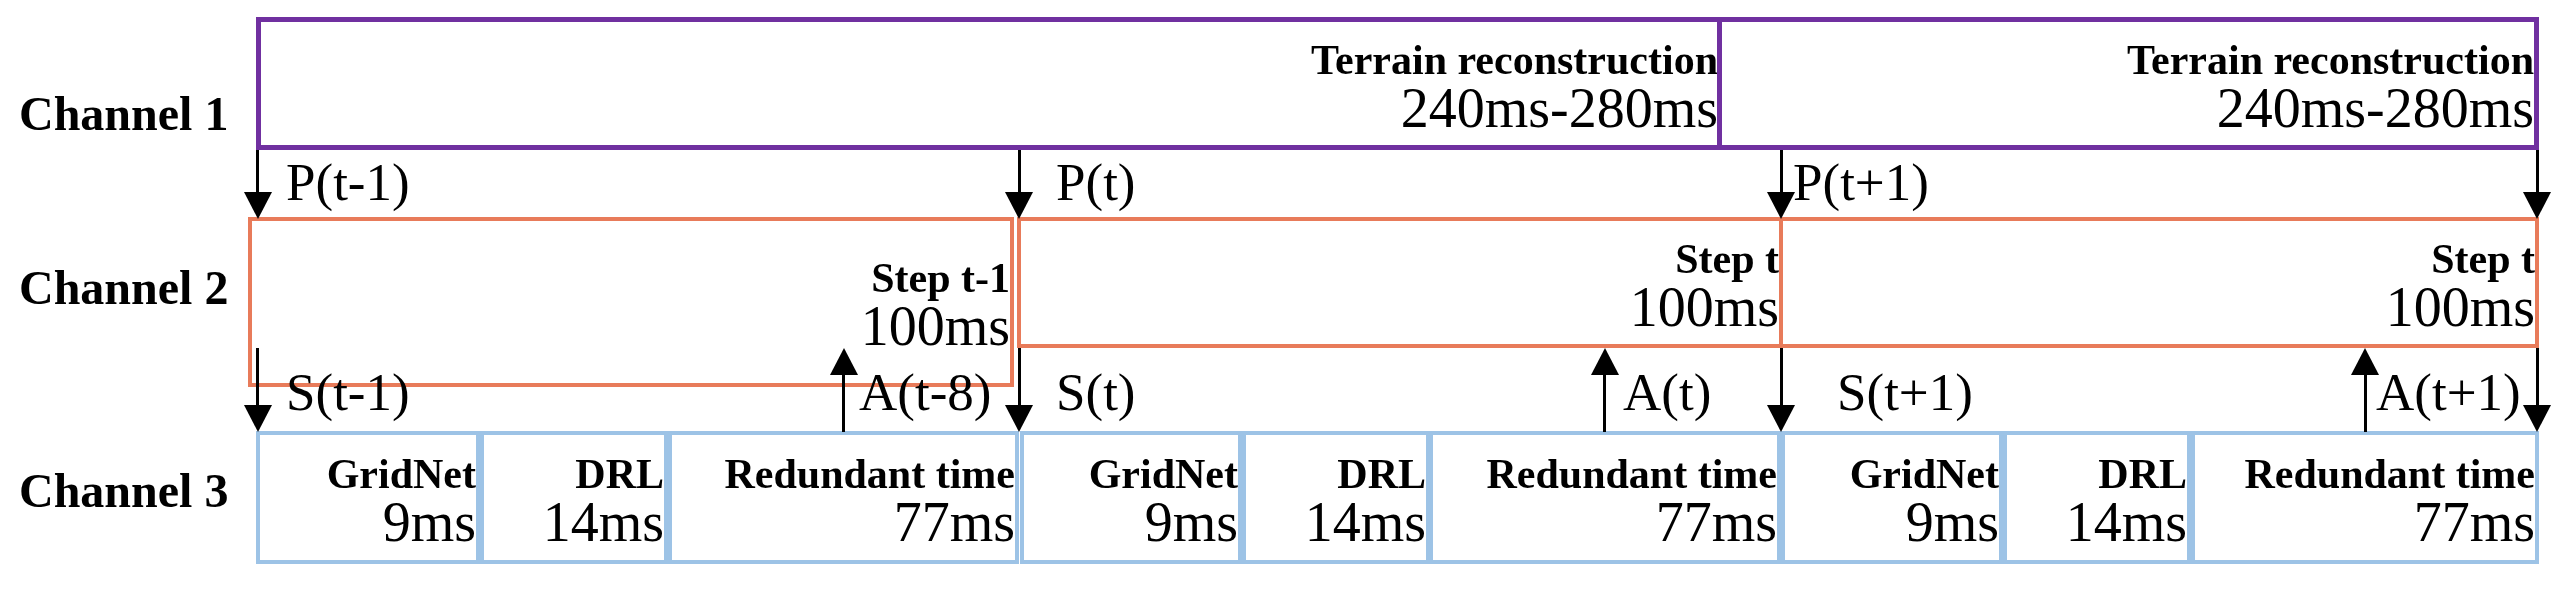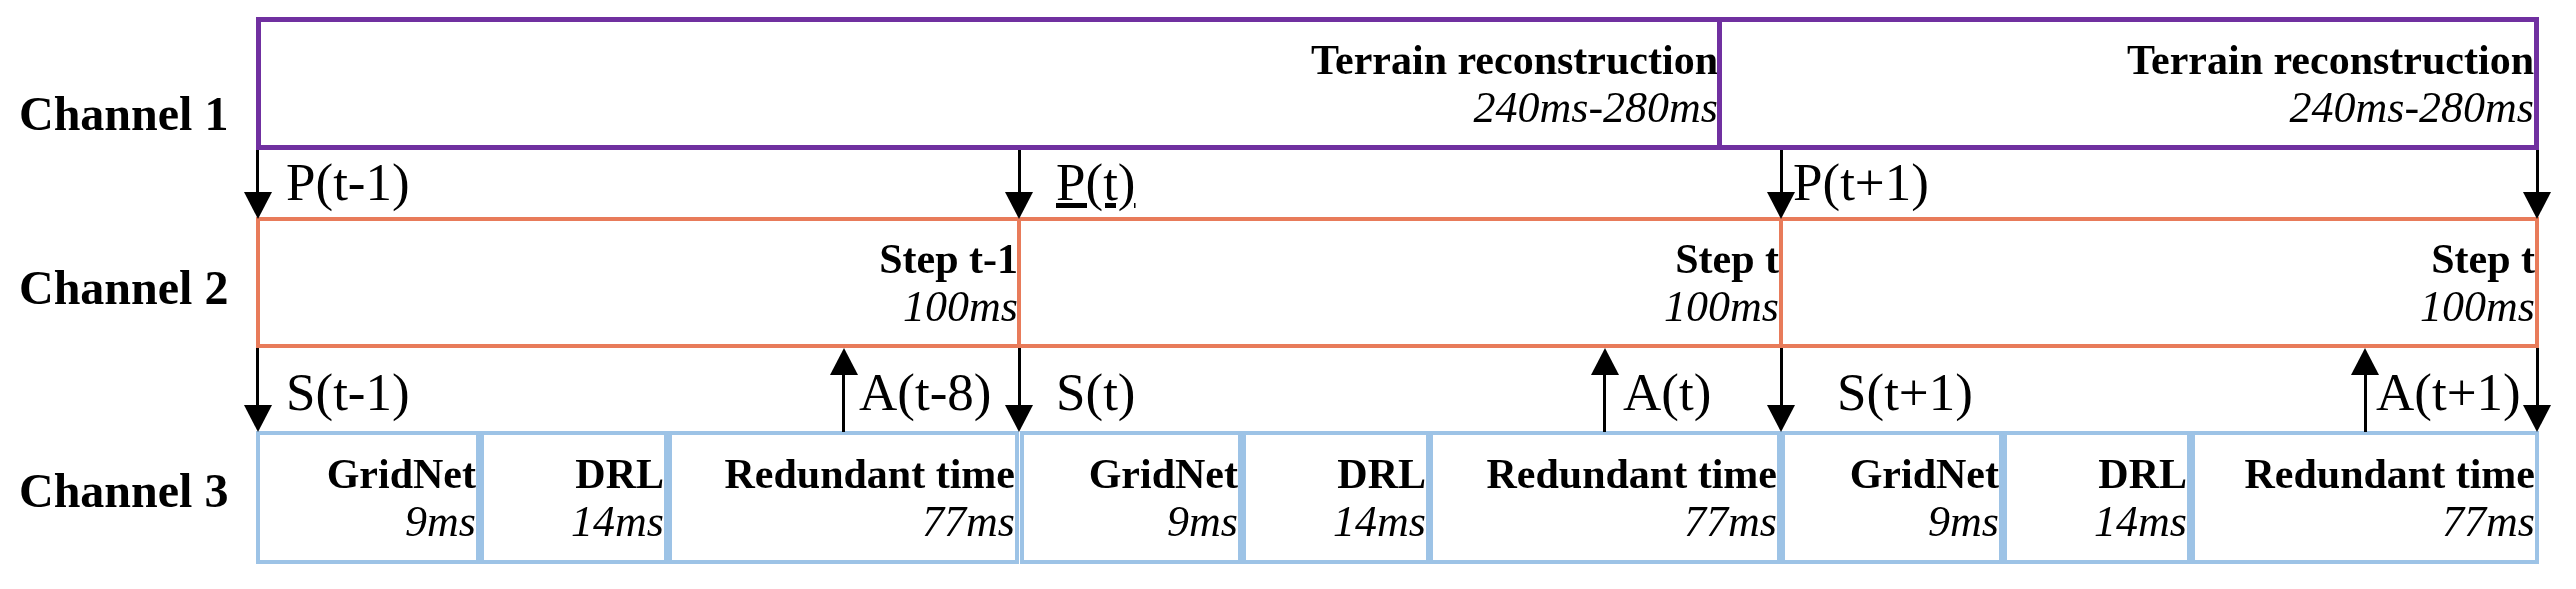--- a/index.html
+++ b/index.html
@@ -19,21 +19,21 @@
     flex-direction: column;
     align-items: flex-end;
     justify-content: center;
     text-align: center;
     background: #ffffff;
   }
   .ch1-box { border: 5.6px solid var(--c1, #7030A0); }
   .ch2-box { border: 4px solid var(--c2, #E87B5A); }
   .ch3-box { border: 4px solid var(--c3, #9DC3E6); }
   .box .title { font-weight: bold; font-size: 42px; line-height: 48px; white-space: nowrap; }
-  .box .dur   { font-weight: normal; font-size: 44px; line-height: 48px; white-space: nowrap; font-style: italic; }
+  .box .dur   { font-weight: normal; font-size: 56px; line-height: 48px; white-space: nowrap; }
   .ch-label {
     position: absolute;
     left: 19px;
     font-weight: bold;
     font-size: 48px;
     line-height: 50px;
     white-space: nowrap;
   }
   .vline { position: absolute; width: 3.2px; background: var(--arrow, #000000); }
   .head { position: absolute; width: 0; height: 0; }
@@ -65,21 +65,21 @@
 
   <div class="box ch1-box" style="left:256px; top:17px; width:1467px; height:133px;">
     <div class="title">Terrain reconstruction</div>
     <div class="dur">240ms-280ms</div>
   </div>
   <div class="box ch1-box" style="left:1717px; top:17px; width:822px; height:133px;">
     <div class="title">Terrain reconstruction</div>
     <div class="dur">240ms-280ms</div>
   </div>
 
-  <div class="box ch2-box" style="left:256px; top:217px; width:766px; height:131px;">
+  <div class="box ch2-box" style="left:248px; top:217px; width:766px; height:170px;">
     <div class="title">Step t-1</div>
     <div class="dur">100ms</div>
   </div>
   <div class="box ch2-box" style="left:1017px; top:217px; width:766px; height:131px;">
     <div class="title">Step t</div>
     <div class="dur">100ms</div>
   </div>
   <div class="box ch2-box" style="left:1779px; top:217px; width:760px; height:131px;">
     <div class="title">Step t</div>
     <div class="dur">100ms</div>
@@ -143,21 +143,21 @@
   <div class="head head-down" style="left:2523px; top:405px;"></div>
 
   <div class="head head-up" style="left:830px; top:348px;"></div>
   <div class="vline" style="left:842px; top:374px; height:58px;"></div>
   <div class="head head-up" style="left:1591px; top:348px;"></div>
   <div class="vline" style="left:1603px; top:374px; height:58px;"></div>
   <div class="head head-up" style="left:2351px; top:348px;"></div>
   <div class="vline" style="left:2364px; top:374px; height:58px;"></div>
 
   <div class="flow-label" style="left:286px; top:160px;">P(t-1)</div>
-  <div class="flow-label" style="left:1056px; top:160px;text-decoration:underline;">P(t)</div>
+  <div class="flow-label" style="left:1056px; top:160px;">P(t)</div>
   <div class="flow-label" style="left:1793px; top:160px;">P(t+1)</div>
 
   <div class="flow-label" style="left:286px; top:370px;">S(t-1)</div>
   <div class="flow-label" style="left:1056px; top:370px;">S(t)</div>
   <div class="flow-label" style="left:1793px; top:370px;margin-left:44px;">S(t+1)</div>
 
   <div class="flow-label" style="left:859px; top:370px;">A(t-8)</div>
   <div class="flow-label" style="left:1623px; top:370px;">A(t)</div>
   <div class="flow-label" style="left:2376px; top:370px;">A(t+1)</div>
 

